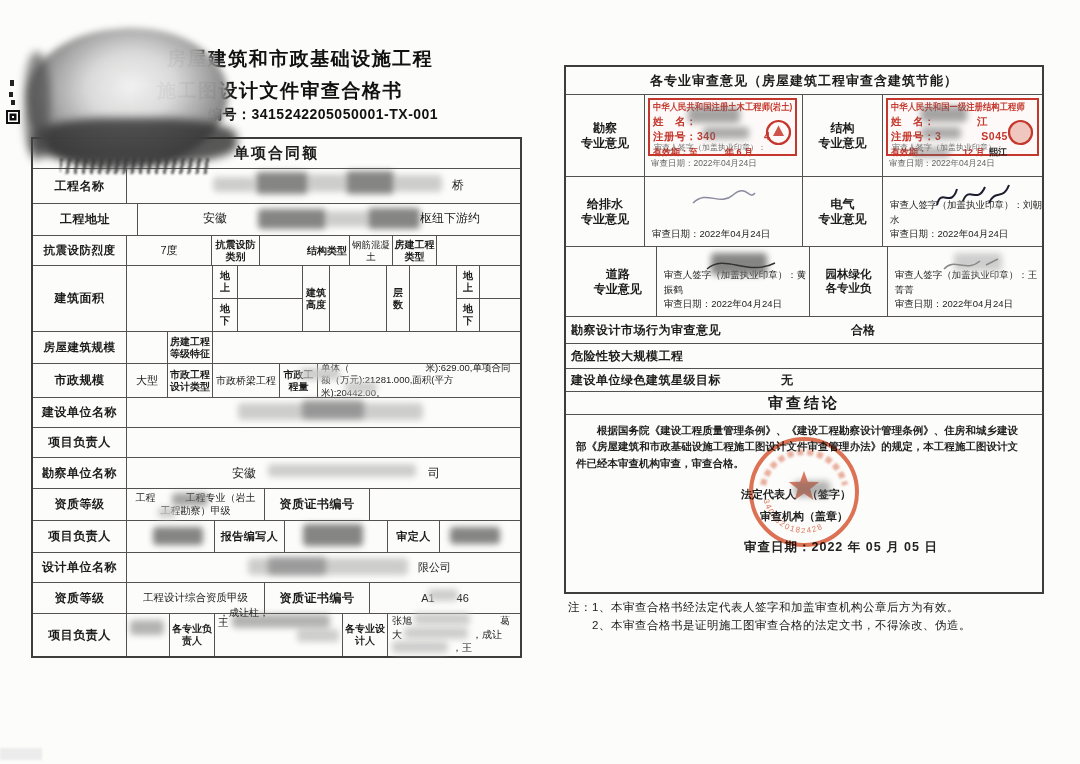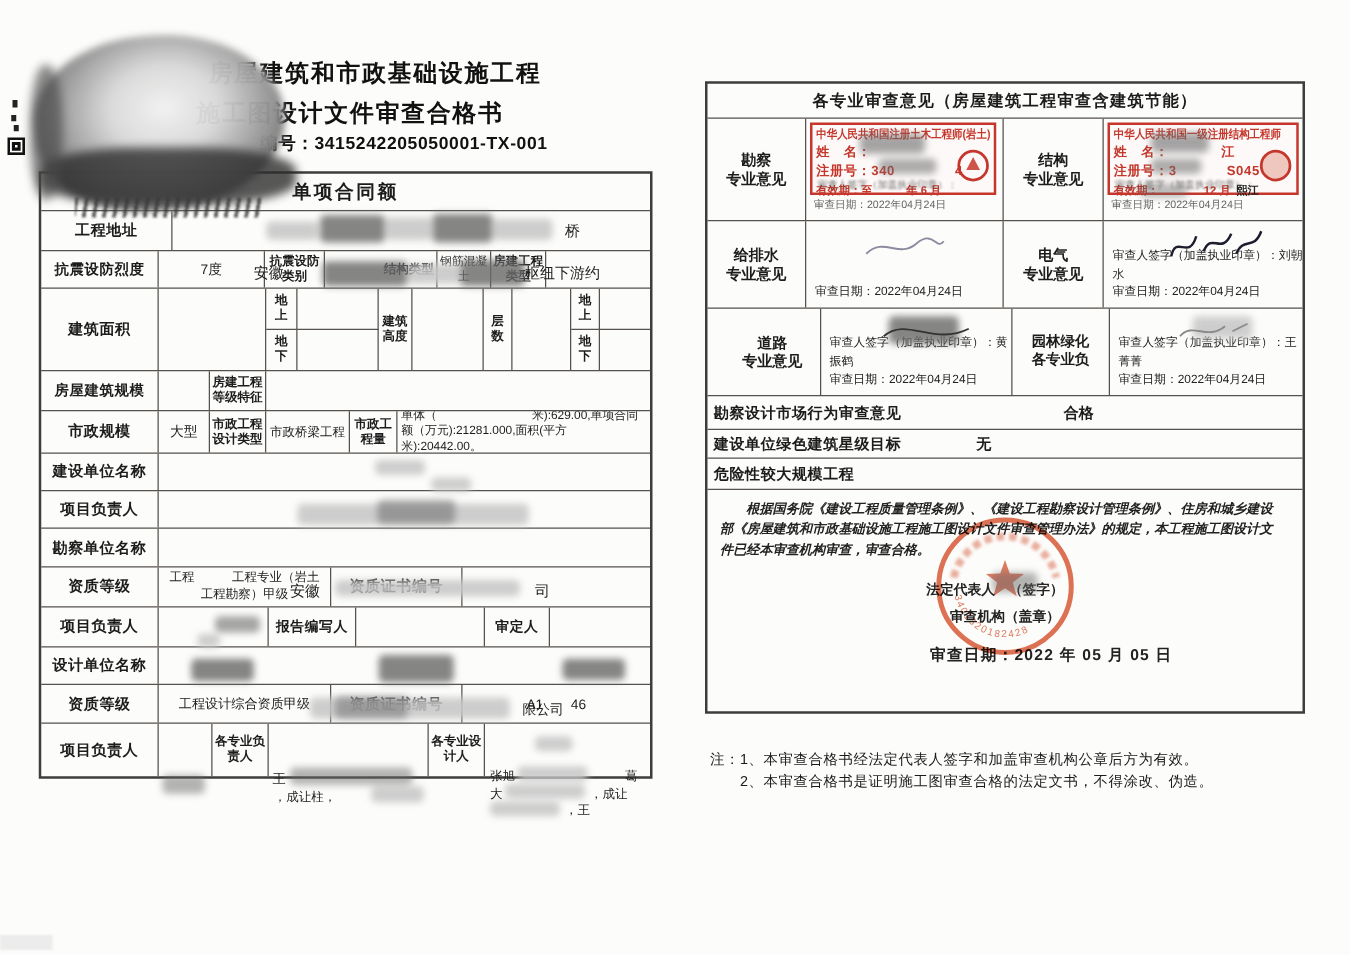--- a/index.html
+++ b/index.html
@@ -35,36 +35,40 @@
   .stp-t{font-size:9.5px;white-space:nowrap;transform:scaleX(.88);transform-origin:left center;margin-top:1px;}
   .stp-l{font-size:10.5px;letter-spacing:.5px;text-align:left;margin-top:1px;white-space:nowrap;}
   .stp-v{font-size:9px;text-align:left;margin-top:2px;white-space:nowrap;position:relative;}
   .stp-ol{position:absolute;left:4px;bottom:1px;color:#3a3a3a;font-size:8px;filter:blur(.7px);
           opacity:.75;font-weight:normal;white-space:nowrap;z-index:5;}
   .stp-date{position:absolute;left:6px;top:63px;font-size:8.5px;color:#3a3a3a;filter:blur(.5px);
             opacity:.8;white-space:nowrap;z-index:3;}
   .signline{position:absolute;left:7px;bottom:5px;text-align:left;font-size:9.5px;line-height:1.5;color:#222;}
   .notes{position:absolute;font-size:11.5px;color:#1a1a1a;z-index:3;letter-spacing:.5px;font-weight:500;}
   .concl-txt{position:absolute;left:10px;top:7px;right:24px;font-size:10.5px;line-height:1.55;
-             text-indent:2em;text-align:justify;font-weight:600;color:#222;font-style:italic;}
+             text-indent:2em;text-align:justify;font-weight:600;color:#222;}
   .ctr-line{position:absolute;font-size:11px;font-weight:bold;color:#222;text-align:center;z-index:3;}
   svg{display:block;}
 </style>
 </head>
 <body>
 
 <div id="canvas">
 
   <div class="htxt" style="left:150px;top:46px;width:300px;text-align:center;font-size:19px;letter-spacing:1.5px;">房屋建筑和市政基础设施工程</div>
   <div class="htxt" style="left:130px;top:78px;width:300px;text-align:center;font-size:19px;letter-spacing:1.5px;">施工图设计文件审查合格书</div>
   <div class="htxt" style="left:208px;top:106px;font-size:14px;letter-spacing:.5px;">编号：3415242205050001-TX-001</div>
 
   <div class="tbl" style="left:31px;top:137px;width:491px;">
     <div class="row" style="height:30px;">
       <div class="c last cap" style="width:487px;">单项合同额</div>
+    </div>
+    <div class="row" style="height:35px;">
+      <div class="c lb" style="width:94px;">工程名称</div>
+      <div class="c last vl" style="width:393px;"></div>
     </div>
     <div class="row" style="height:32px;">
       <div class="c lb" style="width:108px;">工程地址</div>
       <div class="c last vl" style="width:393px;"></div>
     </div>
     <div class="row" style="height:30px;">
       <div class="c lb" style="width:94px;font-size:11.5px;">抗震设防烈度</div>
       <div class="c vl" style="width:85px;">7度</div>
       <div class="c sm" style="width:48px;">抗震设防
 类别</div>
@@ -172,21 +176,21 @@
     </div>
   </div>
 
   <div class="frag" style="left:452px;top:177px;font-size:12px;">桥</div>
   <div class="frag" style="left:203px;top:210px;font-size:12px;">安徽</div>
   <div class="frag" style="left:420px;top:210px;font-size:12px;">枢纽下游约</div>
   <div class="frag" style="left:232px;top:465px;font-size:12px;">安徽</div>
   <div class="frag" style="left:428px;top:465px;font-size:12px;">司</div>
   <div class="frag" style="left:418px;top:560px;font-size:11px;">限公司</div>
   <div class="frag" style="left:218px;top:616px;font-size:10.5px;">王</div>
-  <div class="frag" style="left:219px;top:631px;font-size:10px;">，成让柱，</div>
+  <div class="frag" style="left:219px;top:606px;font-size:10px;">，成让柱，</div>
   <div class="frag" style="left:392px;top:614px;font-size:10px;">张旭</div>
   <div class="frag" style="left:500px;top:614px;font-size:10px;">葛</div>
   <div class="frag" style="left:392px;top:628px;font-size:10px;">大</div>
   <div class="frag" style="left:472px;top:628px;font-size:10px;">，成让</div>
   <div class="frag" style="left:452px;top:641px;font-size:10px;">，王</div>
 
   <div class="bl" style="left:213px;top:177px;width:42px;height:15px;"></div>
   <div class="bd" style="left:256px;top:172px;width:52px;height:22px;"></div>
   <div class="bl" style="left:308px;top:174px;width:38px;height:18px;"></div>
   <div class="bd" style="left:346px;top:171px;width:48px;height:23px;"></div>
@@ -322,31 +326,34 @@
       </div>
     </div>
 
     <div class="row" style="height:27px;">
       <div class="c last lft" style="width:476px;padding-left:5px;">
         <span class="lb" style="font-size:12px;">勘察设计市场行为审查意见</span>
         <span style="position:absolute;left:285px;font-weight:bold;font-size:12px;">合格</span>
       </div>
     </div>
 
+    <div class="row" style="height:25px;">
+      <div class="c last lft lb" style="width:476px;padding-left:5px;font-size:12px;">危险性较大规模工程</div>
+    </div>
+
     <div class="row" style="height:23px;">
       <div class="c last lft" style="width:476px;padding-left:5px;">
         <span class="lb" style="font-size:12px;">建设单位绿色建筑星级目标</span>
         <span style="position:absolute;left:215px;font-size:12px;font-weight:bold;">无</span>
       </div>
     </div>
 
-    <div class="row" style="height:25px;">
-      <div class="c last lft lb" style="width:476px;padding-left:5px;font-size:12px;">危险性较大规模工程</div>
-    </div>
-
+    <div class="row" style="height:23px;">
+      <div class="c last" style="width:476px;font-weight:bold;font-size:15px;letter-spacing:3px;">审查结论</div>
+    </div>
 
     <div class="row" style="height:177px;">
       <div class="c last" style="width:476px;align-items:flex-start;">
         <div class="concl-txt">根据国务院《建设工程质量管理条例》、《建设工程勘察设计管理条例》、住房和城乡建设部《房屋建筑和市政基础设施工程施工图设计文件审查管理办法》的规定，本工程施工图设计文件已经本审查机构审查，审查合格。</div>
         <div class="ctr-line" style="left:150px;top:72px;width:160px;">法定代表人　（签字）</div>
         <div class="ctr-line" style="left:158px;top:94px;width:160px;">审查机构（盖章）</div>
         <div class="ctr-line" style="left:178px;top:124px;width:240px;font-size:12.5px;letter-spacing:1px;text-align:left;">审查日期：2022 年 05 月 05 日</div>
         <div class="bd" style="left:228px;top:66px;width:36px;height:16px;opacity:.5;"></div>
 
         <svg width="114" height="114" style="position:absolute;left:181px;top:20px;mix-blend-mode:multiply;opacity:.9;z-index:4;">

